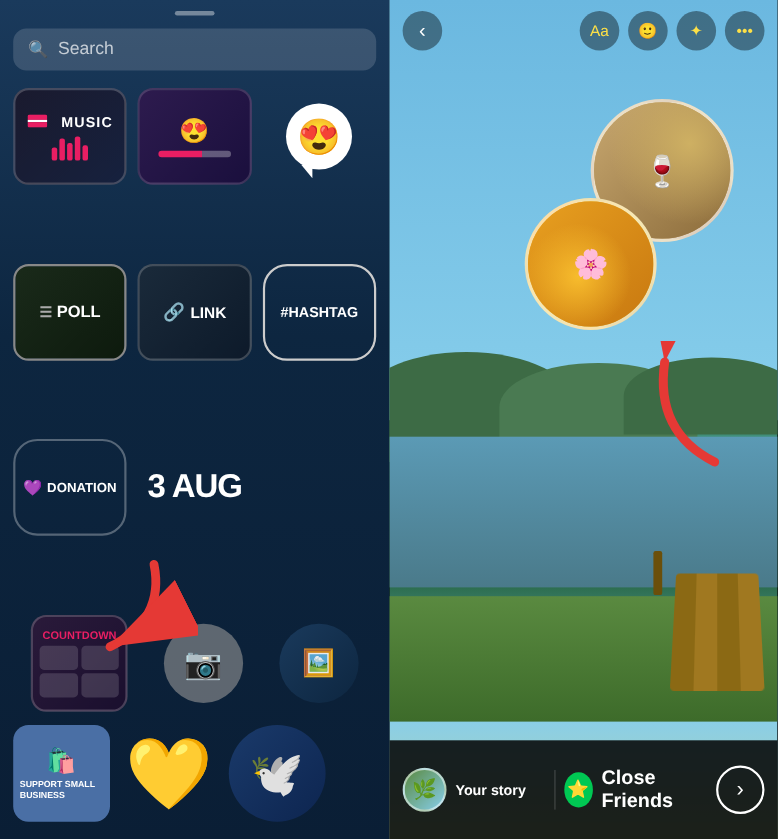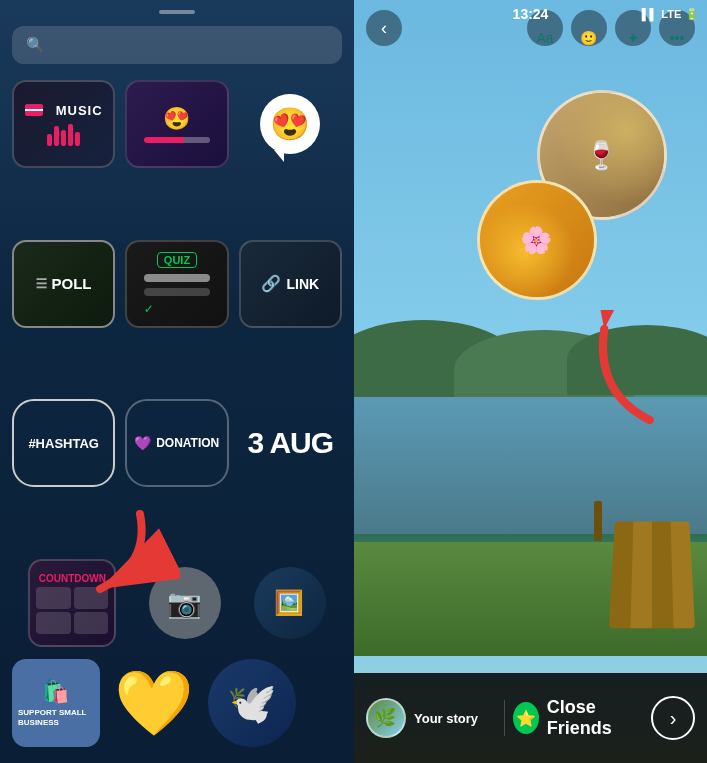--- a/index.html
+++ b/index.html
@@ -572,23 +572,23 @@
       margin-left: auto;
       display: flex;
       gap: 8px;
     }
     .tool-btn {
       width: 36px;
       height: 36px;
       border-radius: 50%;
       background: rgba(0,0,0,0.4);
       display: flex;
-      align-items: flex-end;
-      justify-content: center;
-      color: #0f766e;
+      align-items: center;
+      justify-content: center;
+      color: #fde047;
       font-size: 14px;
       cursor: pointer;
     }
 
     
     .status-bar {
       position: absolute;
       top: 0; left: 0; right: 0;
       height: 28px;
       display: flex;
@@ -678,20 +678,21 @@
     }
   </style>
 </head>
 <body>
 
 <div class="left-panel">
   <div class="drag-handle"></div>
 
   <div class="search-bar">
     <span class="search-icon-wrap">🔍</span>
+    <input type="text" placeholder="Search" style="">
   </div>
 
 
   <div class="stickers-grid">
 
     <div class="sticker-item sticker-music">
       <div style="display:flex;align-items:center;gap:11px;">
         <div style="width:18px;height:12px;display:flex;flex-direction:column;overflow:hidden;border-radius:2px;margin-right:2px;">
           <div style="background:#e91e63;flex:1;"></div>
           <div style="background:white;flex:0.5;"></div>
@@ -719,26 +720,20 @@
       </div>
     </div>
 
     <div class="sticker-item sticker-poll">
       <span class="poll-label">
         <span class="poll-icon">☰</span>
         <span>POLL</span>
       </span>
     </div>
 
-    <div class="sticker-item sticker-quiz">
-      <span class="quiz-label">QUIZ</span>
-      <div class="quiz-bar filled"></div>
-      <div class="quiz-bar"></div>
-      <span class="quiz-check">✓</span>
-    </div>
 
     <div class="sticker-item sticker-link">
       <span class="link-label">
         <span class="link-icon">🔗</span>
         <span>LINK</span>
       </span>
     </div>
 
     <div class="sticker-item sticker-hashtag">
       <span class="hashtag-label">#HASHTAG</span>
@@ -834,28 +829,20 @@
     <svg width="110" height="130" viewBox="0 0 110 130">
       <defs>
         <marker id="arrowhead-r" markerWidth="10" markerHeight="7" refX="0" refY="3.5" orient="auto">
           <polygon points="10 0, 0 3.5, 10 7" fill="#e53935"></polygon>
         </marker>
       </defs>
       <path d="M 80 120 Q 20 90 30 20" stroke="#e53935" stroke-width="9" fill="none" marker-end="url(#arrowhead-r)" stroke-linecap="round"></path>
     </svg>
   </div>
 
-  <div class="status-bar">
-    <span>13:24</span>
-    <div class="status-right">
-      <span>▌▌</span>
-      <span>LTE</span>
-      <span>🔋</span>
-    </div>
-  </div>
 
   <div class="top-bar-right">
     <div class="back-btn">
       <span>‹</span>
     </div>
     <div class="top-tools">
       <div class="tool-btn">
         <span>Aa</span>
       </div>
       <div class="tool-btn">

